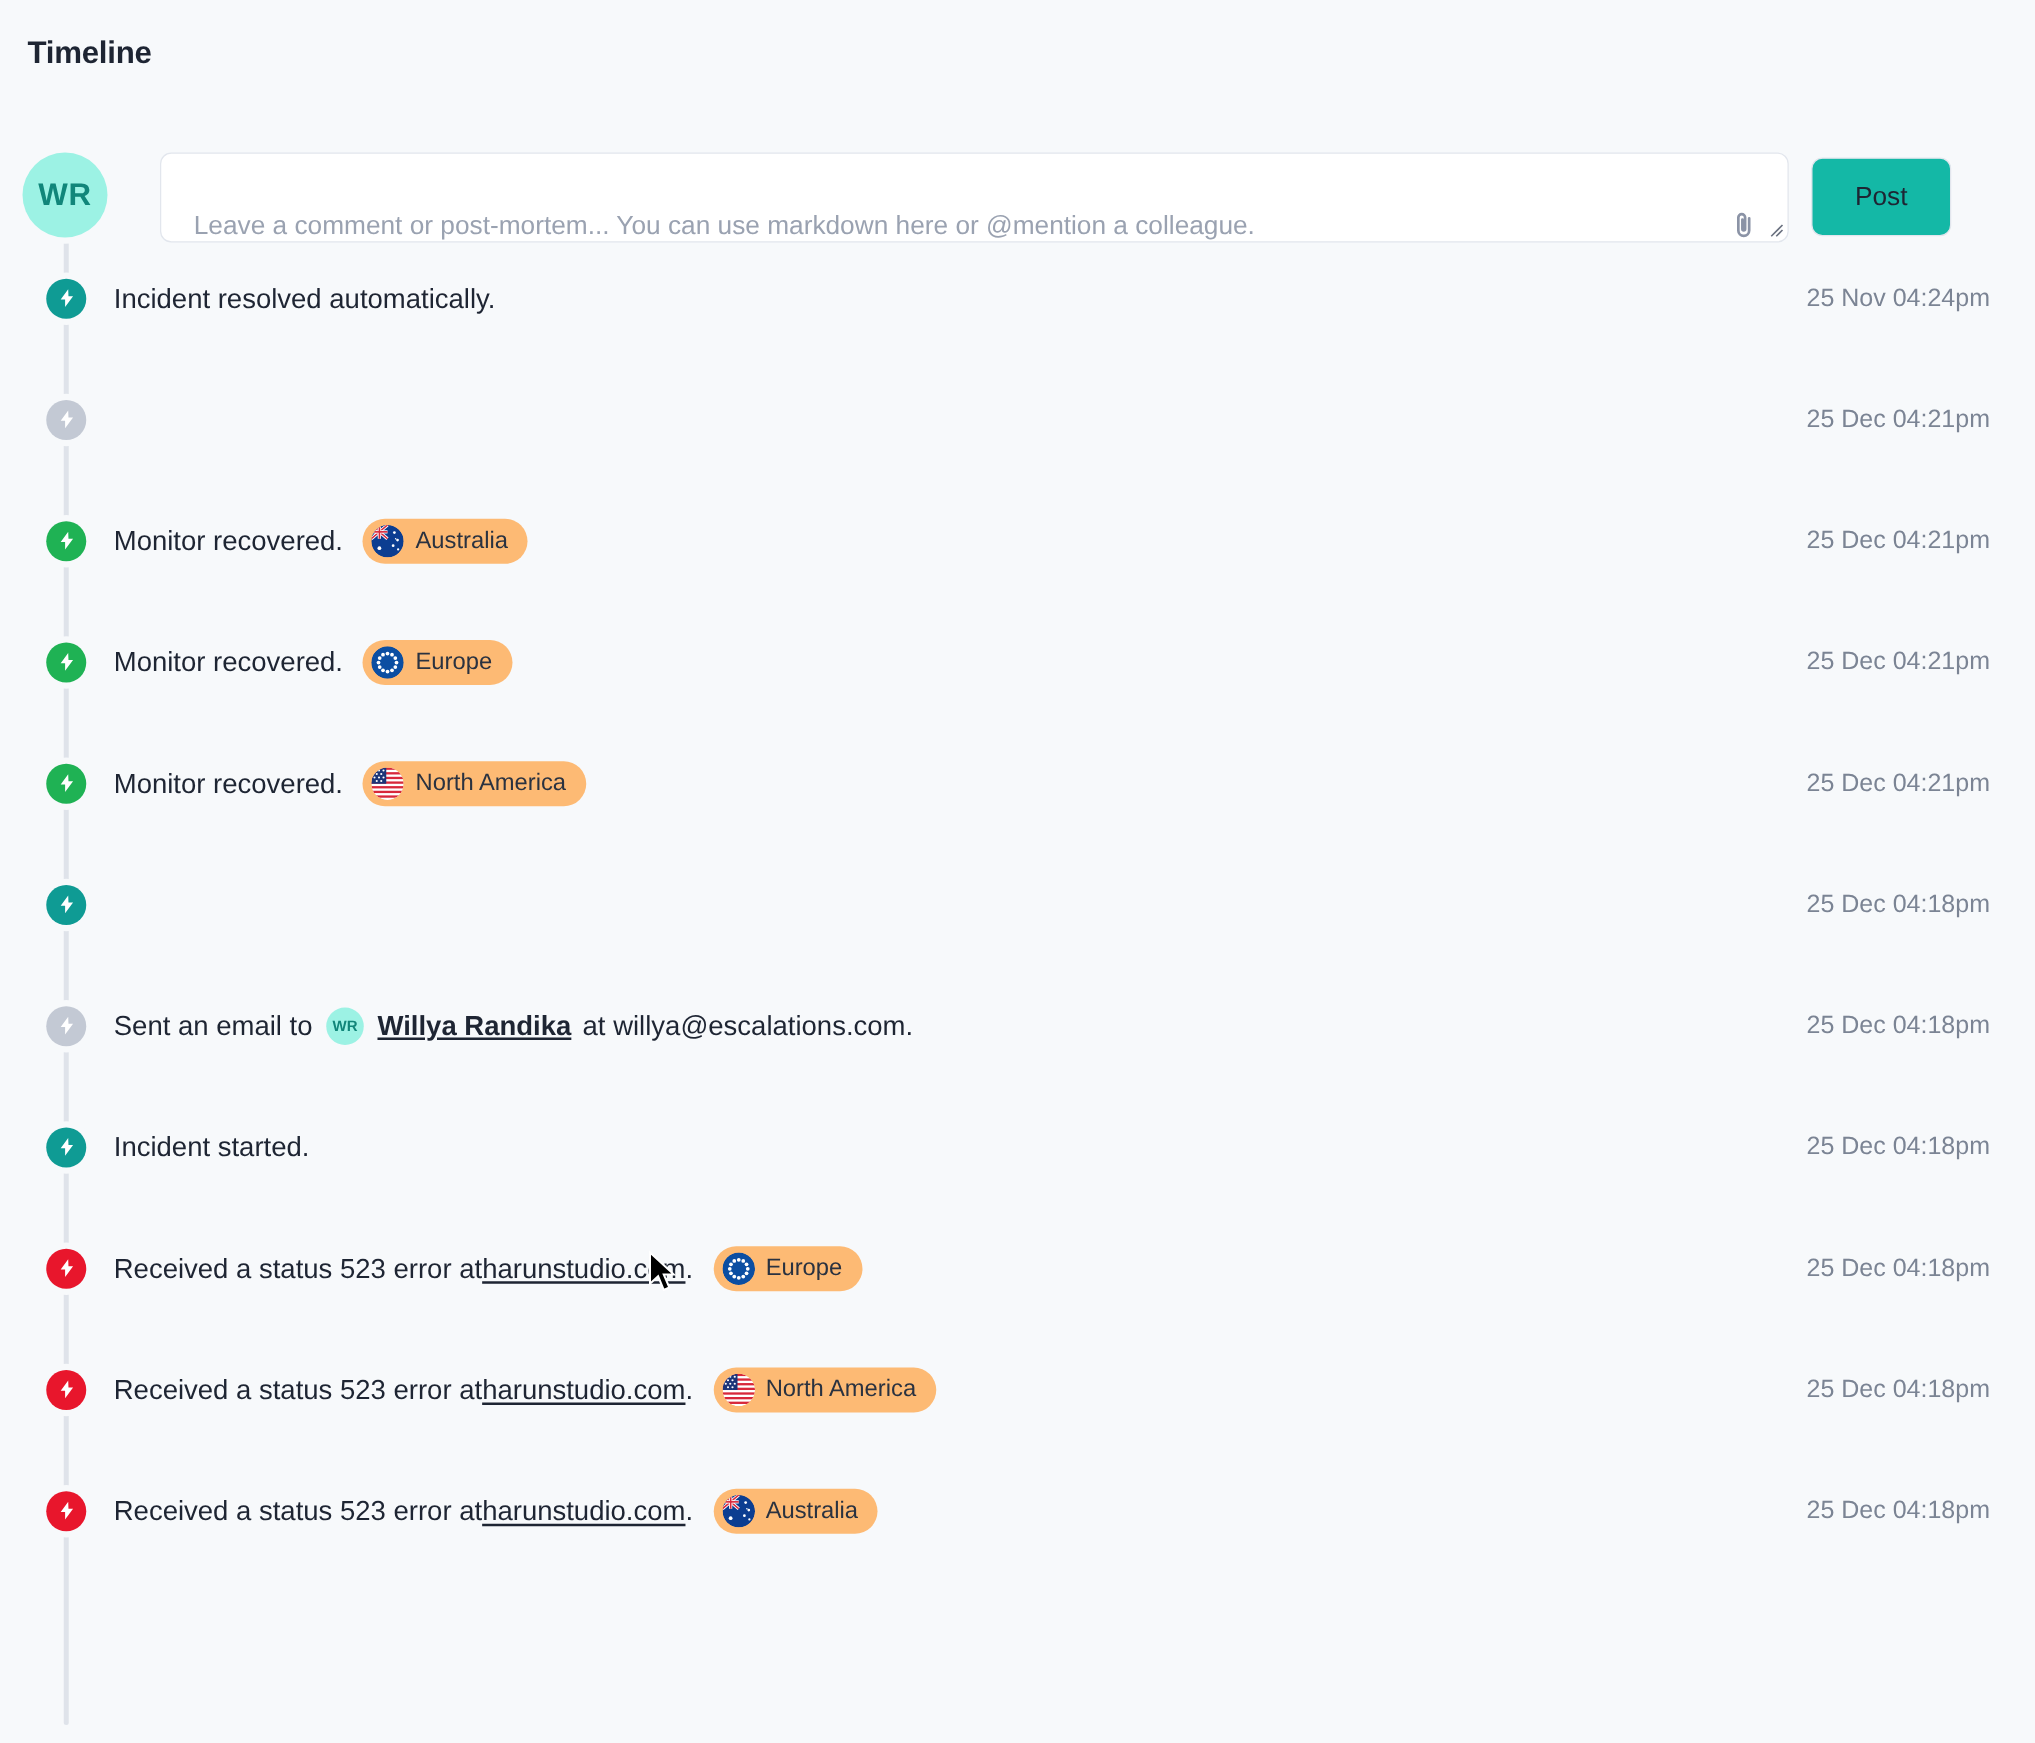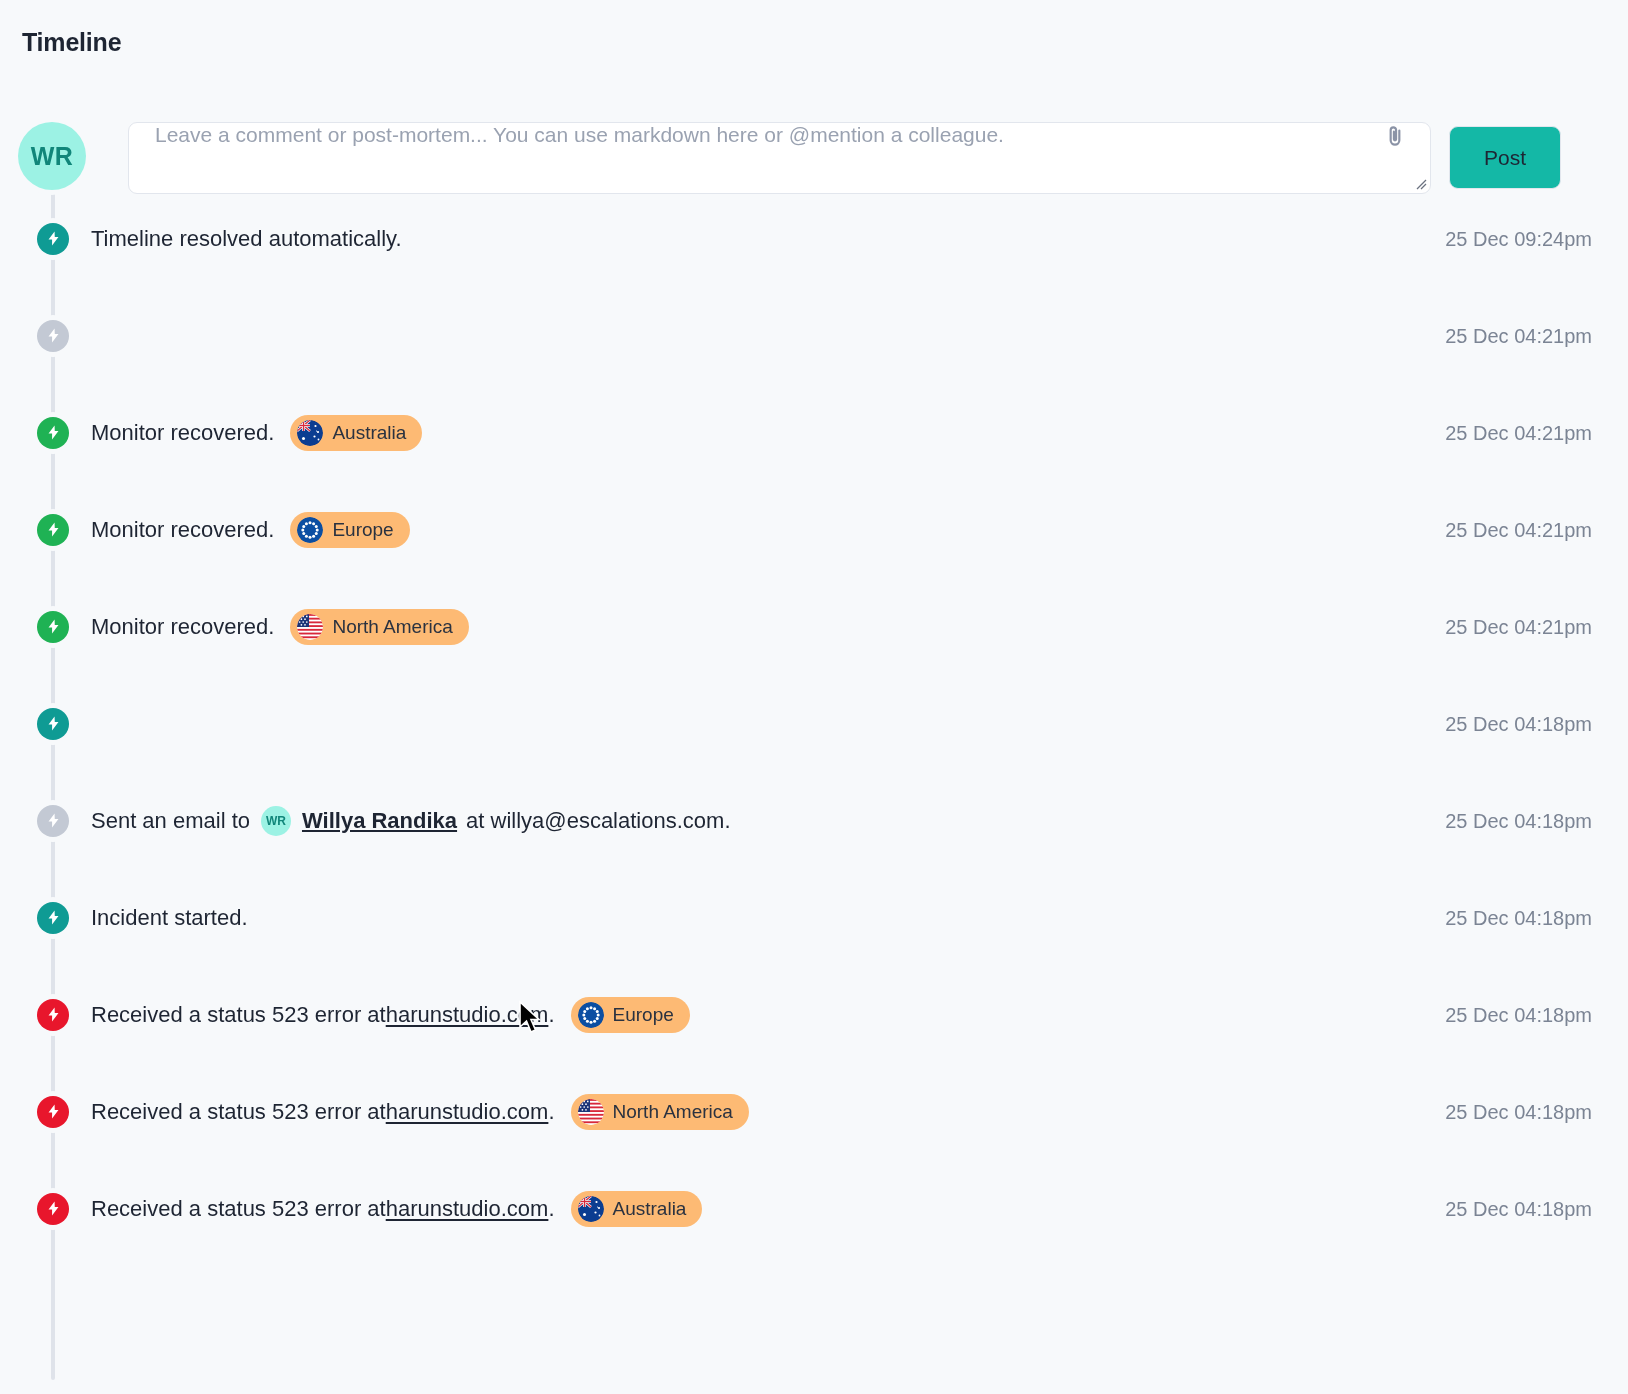--- a/index.html
+++ b/index.html
@@ -44,21 +44,21 @@
     position: relative;
   }
   .composer-box {
     position: relative;
     margin-left: 42px;
     width: 1303px; height: 72px;
     background: #ffffff;
     border: 1px solid #e2e6ed;
     border-radius: 9px;
     display: flex;
-    align-items: flex-start;
+    align-items: flex-end;
   }
   .composer-placeholder {
     font-size: 21px;
     color: #9aa2b1;
     padding-left: 26px;
     white-space: nowrap;
     flex: 1;
   }
   .clip-btn {
     margin-right: 22px;
@@ -197,23 +197,23 @@
   <div class="timeline">
     <div class="rail"></div>
     <div id="events-container">
         <div class="event">
           <div class="event-icon ic-teal">
             <svg viewBox="0 0 24 24">
               <path d="M13.5 2 L5 13.5 h5 L10 22 L19 10 h-5.2 Z" fill="#ffffff"></path>
             </svg>
           </div>
           <div class="event-body">
-            <span>Timeline resolved automatically.</span>
-          </div>
-          <div class="event-time">25 Dec 09:24pm</div>
+            <span>Incident resolved automatically.</span>
+          </div>
+          <div class="event-time">25 Nov 04:24pm</div>
         </div>
         <div class="event">
           <div class="event-icon ic-gray">
             <svg viewBox="0 0 24 24">
               <path d="M13.5 2 L5 13.5 h5 L10 22 L19 10 h-5.2 Z" fill="#ffffff"></path>
             </svg>
           </div>
           <div class="event-time">25 Dec 04:21pm</div>
         </div>
         <div class="event">

